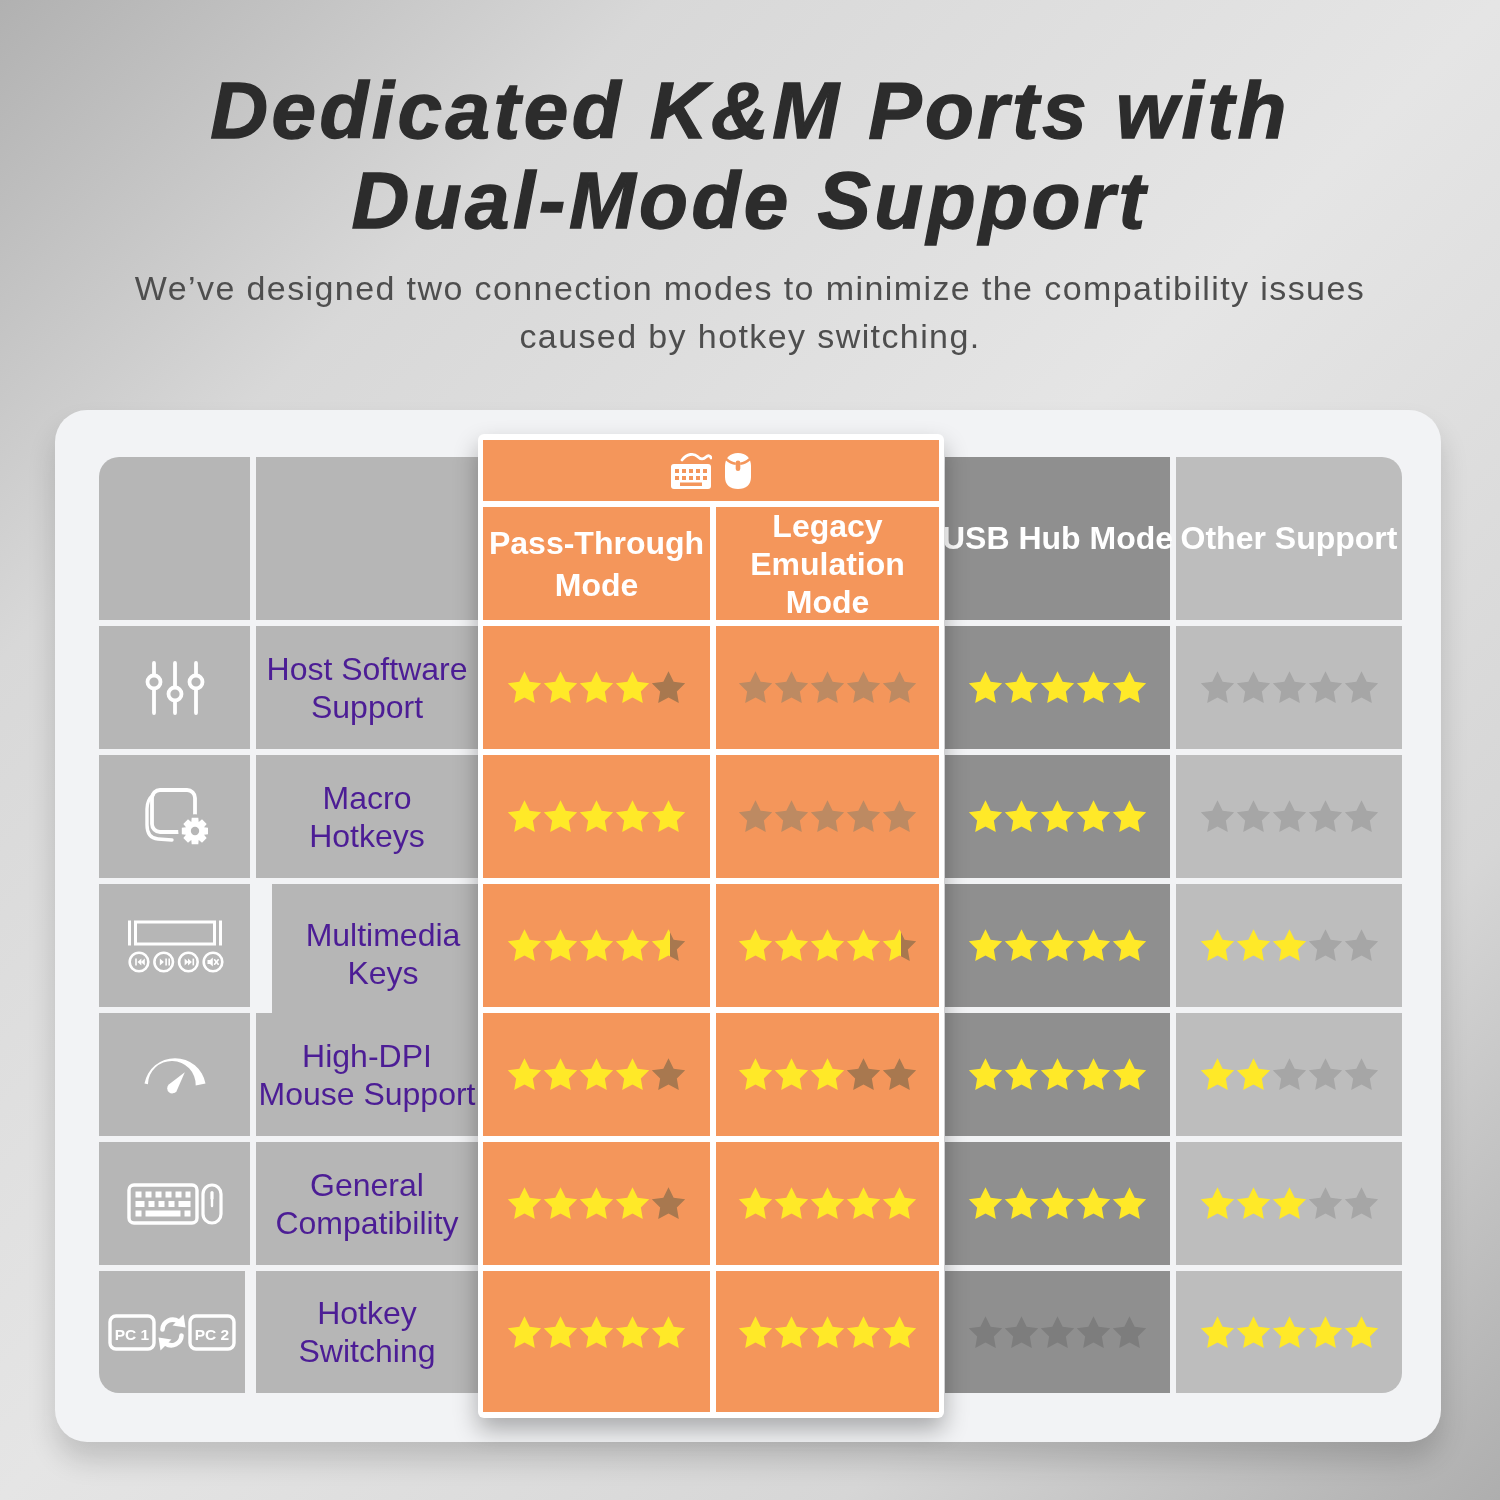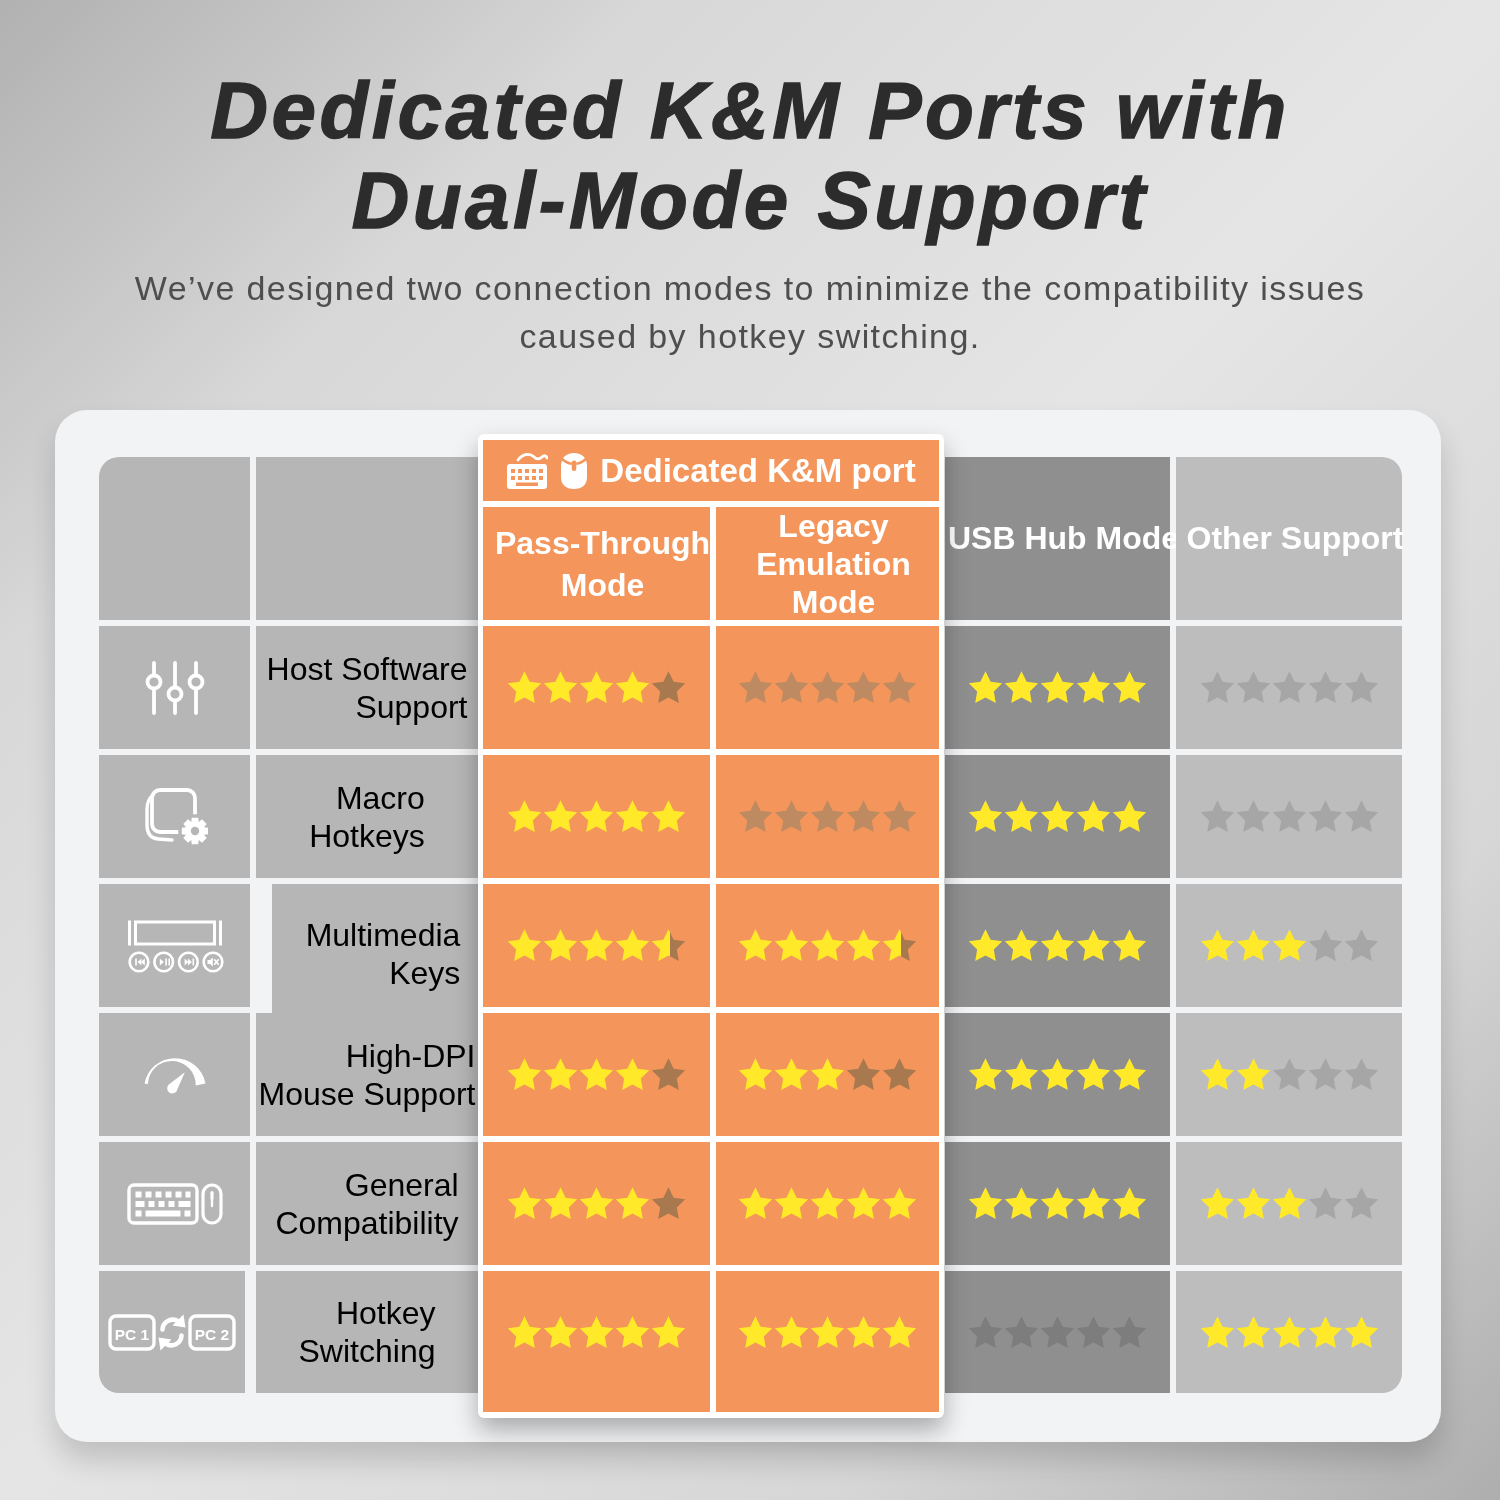--- a/index.html
+++ b/index.html
@@ -7,22 +7,22 @@
        font-family:"Liberation Sans", sans-serif;
        background:linear-gradient(135deg,#b1b1b1 0%,#d8d8d8 22%,#e5e5e5 50%,#d6d6d6 78%,#aeaeae 100%);}
   .title{position:absolute;left:0;top:66px;width:1500px;text-align:center;
          font-size:80px;font-weight:bold;color:#2c2c2c;line-height:90px;letter-spacing:3.5px;font-style:italic;-webkit-text-stroke:1.3px #2c2c2c;}
   .subtitle{position:absolute;left:0;top:264px;width:1500px;text-align:center;
          font-size:34px;color:#4e4e4e;line-height:48px;letter-spacing:1.4px;}
   .card{position:absolute;left:55px;top:410px;width:1386px;height:1032px;
         background:#f2f3f5;border-radius:32px;box-shadow:0 18px 28px rgba(0,0,0,0.16);}
   .cell{position:absolute;}
   .hdr{color:#fff;font-weight:bold;font-size:32px;width:100%;height:100%;white-space:nowrap;
-        display:flex;align-items:center;justify-content:center;text-align:center;padding-left:6px;}
-  .lbl{color:#000000;font-size:32px;line-height:38px;text-align:right;width:100%;height:100%;
+        display:flex;align-items:center;justify-content:center;text-align:center;}
+  .lbl{color:#4c1d95;font-size:32px;line-height:38px;text-align:center;width:100%;height:100%;
        display:flex;align-items:center;justify-content:center;}
   .stars{display:flex;align-items:center;justify-content:center;gap:1px;width:100%;height:100%;}
   .panel{position:absolute;left:478px;top:434px;width:466px;height:984px;background:#fff;
          border-radius:6px;box-shadow:0 12px 24px rgba(0,0,0,0.30);}
   .ocell{position:absolute;background:#f4965b;}
   .kmhdr{width:100%;height:100%;display:flex;align-items:center;justify-content:center;gap:11px;
           color:#fff;font-weight:bold;font-size:33px;white-space:nowrap;}
 </style>
 </head>
 <body>
@@ -406,21 +406,20 @@
 </g>
 </svg>
         <svg width="30" height="40" viewBox="0 0 30 40">
 <path d="M15 2 C23 2 28 7 28 15 L28 26 C28 34 23 38 15 38 C7 38 2 34 2 26 L2 15 C2 7 7 2 15 2 Z" fill="#fff"></path>
 <g stroke="#f4965b" fill="none">
 <path d="M2.5 7.5 C7 11.5 10 12.5 12.8 12.8" stroke-width="2.4"></path>
 <path d="M27.5 7.5 C23 11.5 20 12.5 17.2 12.8" stroke-width="2.4"></path>
 </g>
 <rect x="12.7" y="9.5" width="4.6" height="10.5" rx="2.3" fill="#f4965b"></rect>
 </svg>
-        <span>Dedicated K&amp;M port</span>
       </div>
     </div>
     <div class="ocell" style="left:5px;top:73px;width:227px;height:113px;">
       <div class="hdr" style="font-size:32px;line-height:42px;">Pass-Through<br>Mode</div>
     </div>
     <div class="ocell" style="left:238px;top:73px;width:223px;height:113px;">
       <div class="hdr" style="font-size:32px;line-height:38px;border-radius:19px;">Legacy<br>Emulation<br>Mode</div>
     </div>
     <div class="ocell" style="left:5px;top:192px;width:227px;height:123px;">
       <div class="stars">

